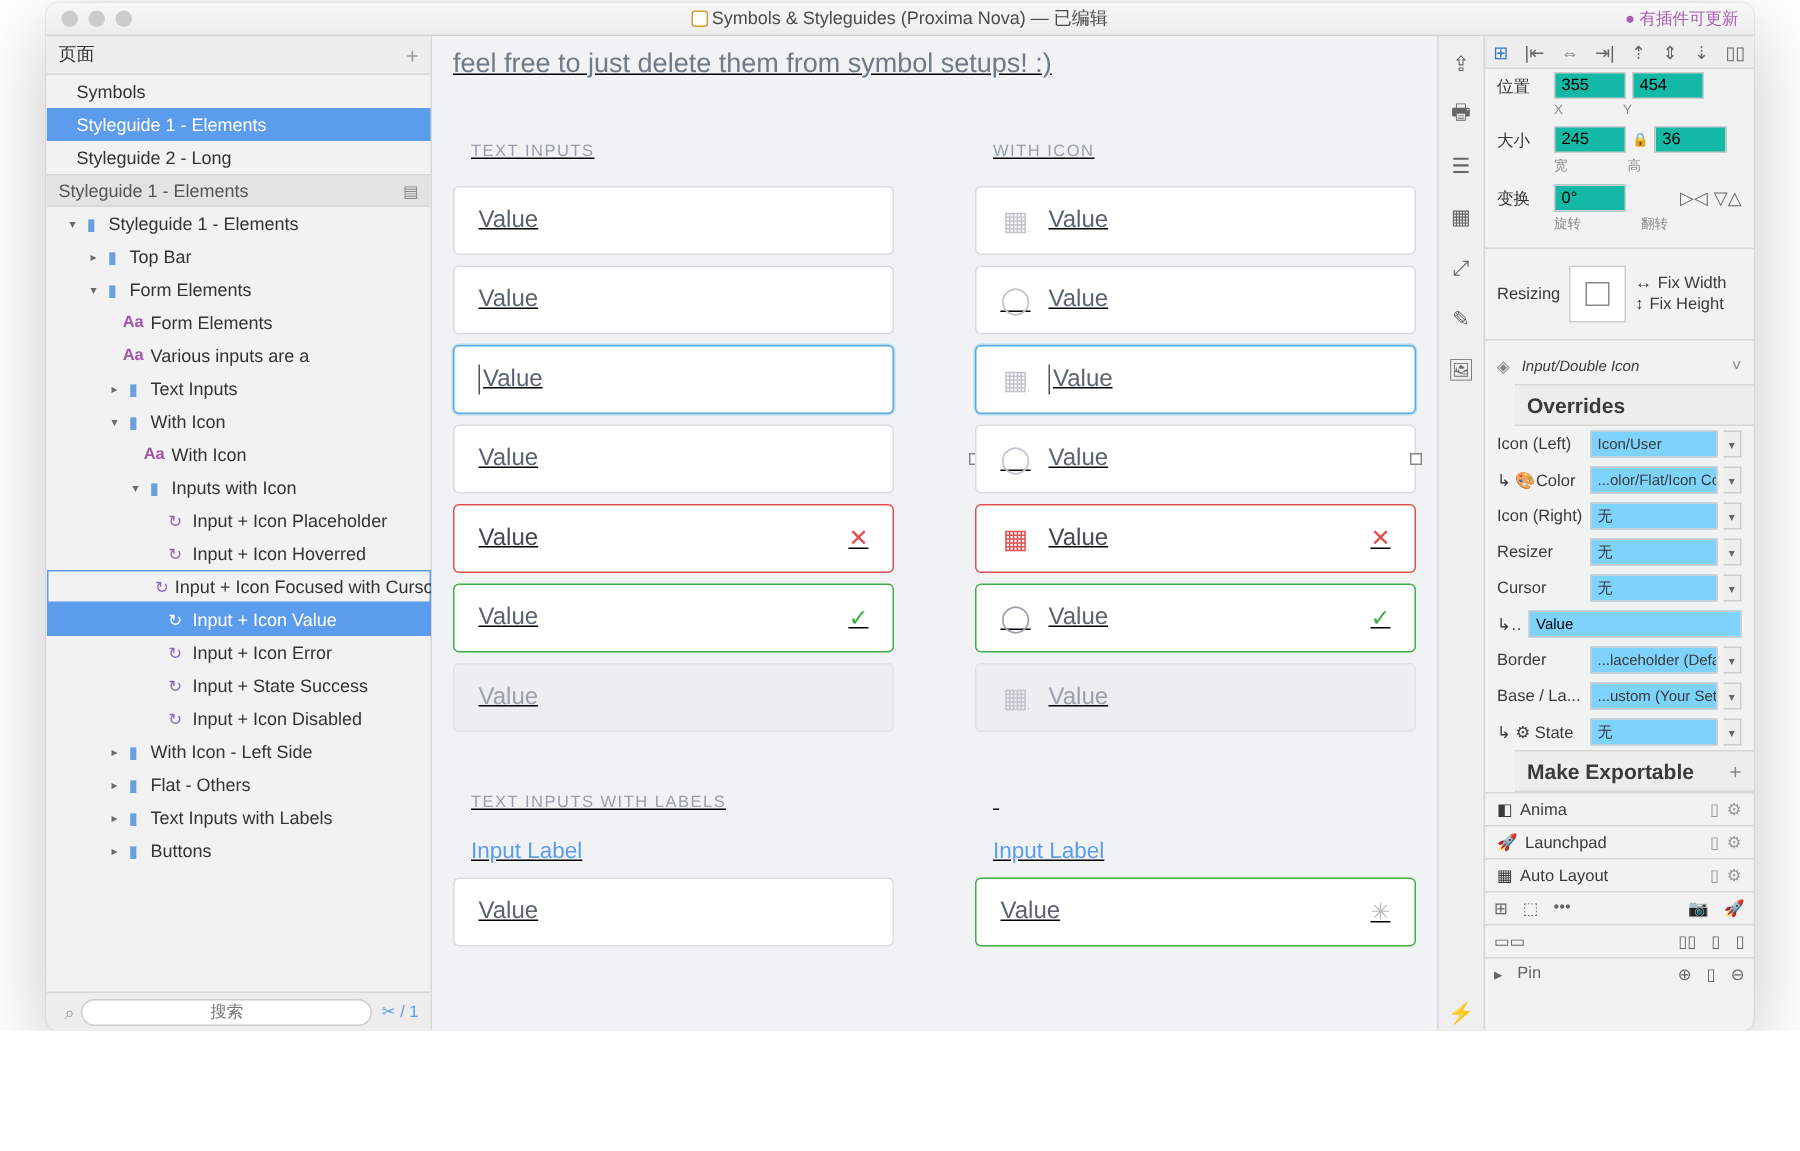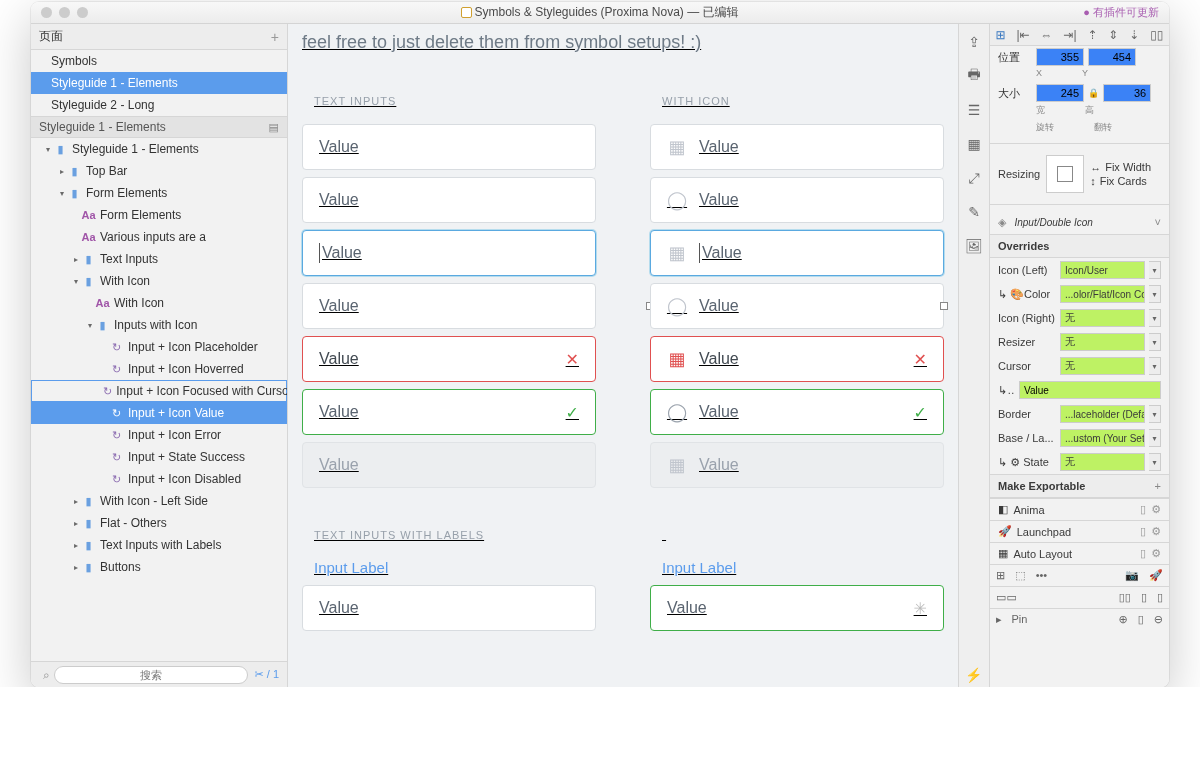--- a/index.html
+++ b/index.html
@@ -68,32 +68,32 @@
 .vtoolbar { width:32px; background:#efefef; border-left:1px solid #d6d6d6; border-right:1px solid #d6d6d6; display:flex; flex-direction:column; align-items:center; padding-top:6px; gap:10px; }
 .vtoolbar .tb { width:24px; height:24px; display:flex; align-items:center; justify-content:center; color:#666; font-size:14px; cursor:pointer; }
 
 
 .inspector { width:179px; background:#f2f2f2; display:flex; flex-direction:column; font-size:11px; color:#3a3a3a; overflow:auto; }
 .insp-top { height:22px; display:flex; align-items:center; justify-content:space-around; border-bottom:1px solid #d6d6d6; background:#ededed; }
 .insp-top span { font-size:12px; color:#666; }
 .insp-top span.active { color:#3a78c0; }
 .insp-row { display:flex; align-items:center; padding:2px 8px; gap:4px; }
 .insp-row .lbl { width:34px; color:#333; }
-.insp-row input, .insp-row .val { width:48px; height:18px; border:1px solid #ccc; background:#3b82f6; font-size:11px; padding:0 4px; text-align:right; }
+.insp-row input, .insp-row .val { width:48px; height:18px; border:1px solid #ccc; background:#14b8a6; font-size:11px; padding:0 4px; text-align:left; }
 .insp-sub { display:flex; font-size:9px; color:#888; padding:0 8px 4px 46px; gap:40px; }
 .insp-sep { border-top:1px solid #d6d6d6; margin:5px 0; }
 .insp-resizing { display:flex; align-items:center; padding:6px 8px; gap:6px; }
 .rsz-box { width:38px; height:38px; border:1px solid #ccc; background:#fff; position:relative; }
 .rsz-box::before { content:""; position:absolute; inset:10px; border:1px solid #888; }
 .fix-row { font-size:11px; display:flex; align-items:center; gap:4px; margin:2px 0; }
-.insp-heading { padding:5px 8px; font-size:11px; font-weight:600; border-top:1px solid #d6d6d6; border-bottom:1px solid #d6d6d6; background:#ededed; }
+.insp-heading { padding:5px 8px; font-size:14px; font-weight:600; border-top:1px solid #d6d6d6; border-bottom:1px solid #d6d6d6; background:#ededed;margin-left:20px; }
 .insp-heading .plus-r { float:right; color:#888; font-weight:400; }
 .prop-row { display:flex; align-items:center; padding:3px 8px; gap:4px; }
 .prop-row .pl { width:58px; white-space:nowrap; overflow:hidden; text-overflow:ellipsis; }
-.prop-row .pv { flex:1; height:18px; border:1px solid #ccc; background:#bef264; font-size:10px; padding:0 4px; display:flex; align-items:center; white-space:nowrap; overflow:hidden; }
+.prop-row .pv { flex:1; height:18px; border:1px solid #ccc; background:#7dd3fc; font-size:10px; padding:0 4px; display:flex; align-items:center; white-space:nowrap; overflow:hidden; }
 .prop-row .dd { width:12px; height:18px; border:1px solid #ccc; border-left:none; background:#ededed; display:flex; align-items:center; justify-content:center; font-size:8px; color:#666; }
 .plugin-row { height:22px; display:flex; align-items:center; padding:0 8px; border-top:1px solid #d6d6d6; gap:5px; font-weight:500; }
 .bottom-tools { display:flex; border-top:1px solid #d6d6d6; padding:4px 6px; gap:10px; color:#666; }
 </style>
 </head>
 <body>
 
 <div class="window">
   <div class="titlebar">
     <div class="traffic">
@@ -374,36 +374,43 @@
       <div class="insp-row">
         <span class="lbl">大小</span>
         <input class="val" value="245" style="">
         <span style="font-size:9px;color:#888">🔒</span>
         <input class="val" value="36" style="">
       </div>
       <div class="insp-sub">
           <span>宽</span>
           <span>高</span>
         </div>
+      <div class="insp-row">
+        <span class="lbl">变换</span>
+        <input class="val" value="0°" style="">
+        <span style="flex:1"></span>
+        <span style="font-size:12px;color:#666">▷◁</span>
+        <span style="font-size:12px;color:#666">▽△</span>
+      </div>
       <div class="insp-sub">
           <span>旋转</span>
           <span>翻转</span>
         </div>
       <div class="insp-sep"></div>
       <div class="insp-resizing">
         <span>Resizing</span>
         <div class="rsz-box"></div>
         <div>
           <div class="fix-row">
               <span>↔</span>
               <span>Fix Width</span>
             </div>
           <div class="fix-row">
               <span>↕</span>
-              <span>Fix Cards</span>
+              <span>Fix Height</span>
             </div>
         </div>
       </div>
       <div class="insp-sep"></div>
       <div class="prop-row">
         <span style="color:#888">◈</span>
         <span class="pv" style="border:none;background:transparent;font-style:italic">Input/Double Icon</span>
         <span style="color:#888">˅</span>
       </div>
       <div class="insp-heading"><span>Overrides</span></div>

